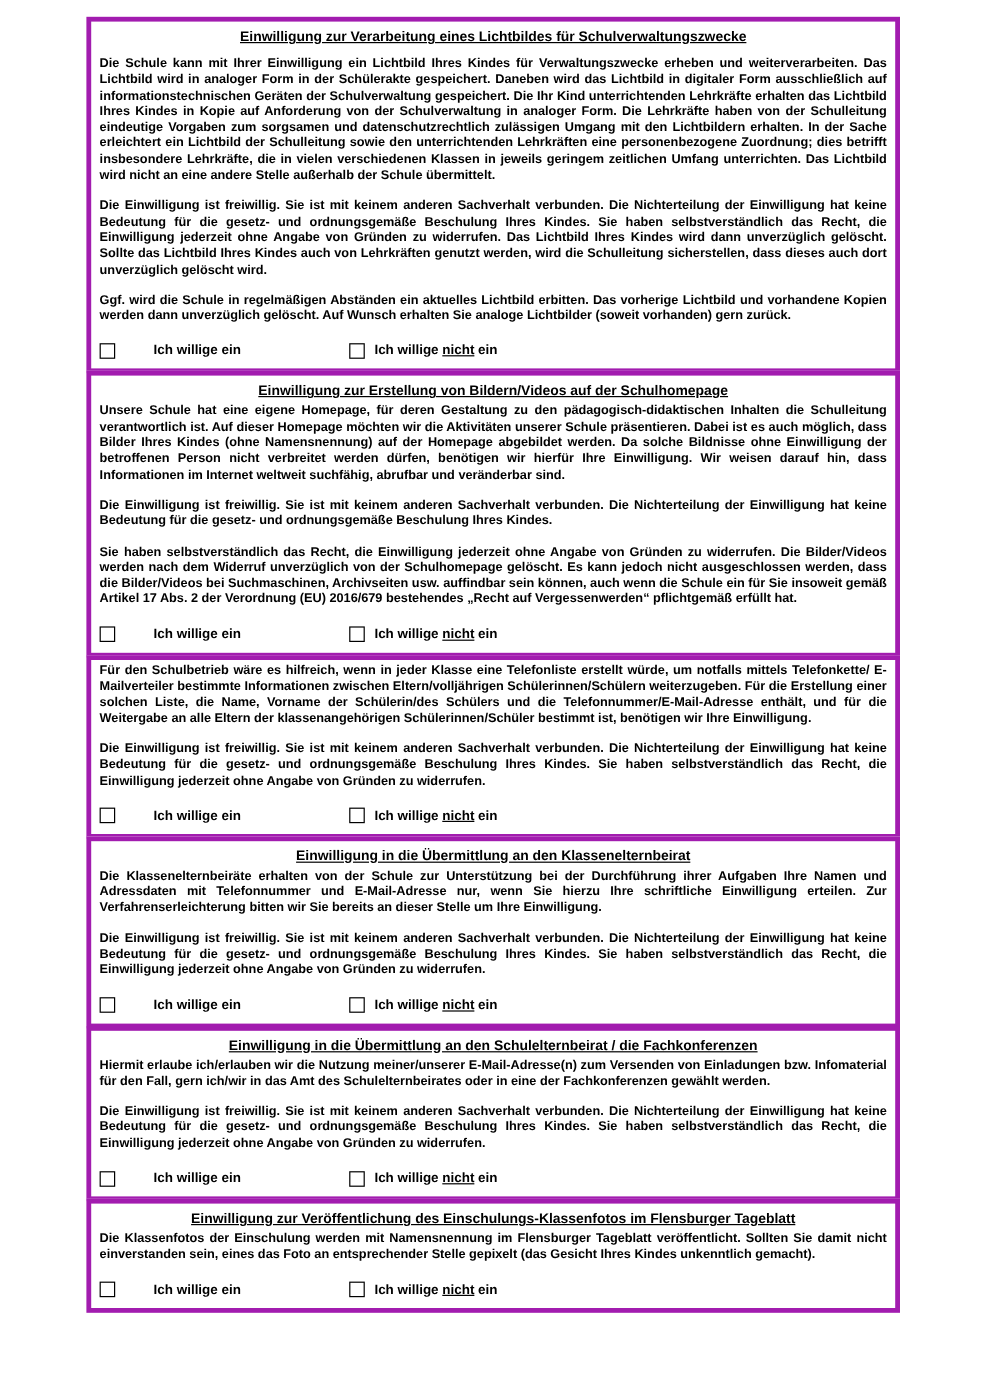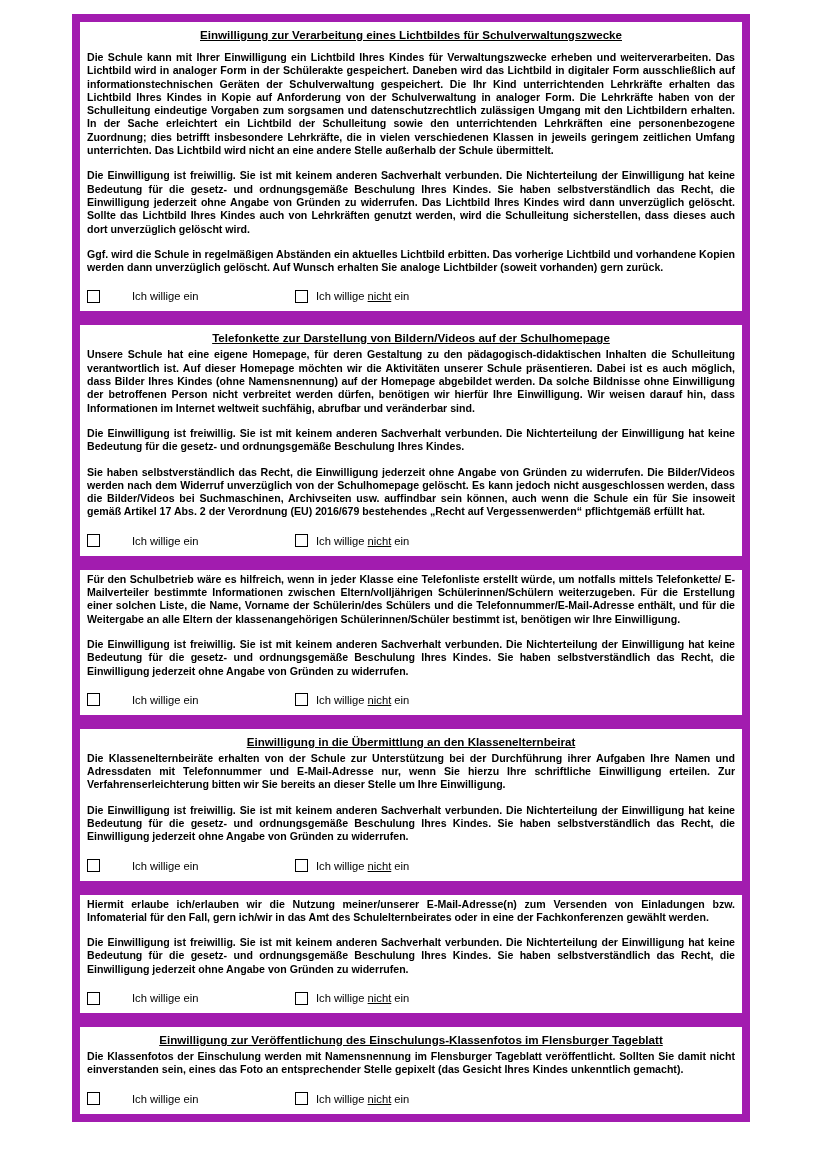--- a/index.html
+++ b/index.html
@@ -10,21 +10,21 @@
     font-family: "Liberation Sans", "DejaVu Sans", sans-serif;
     color: #000;
     overflow: hidden;
   }
   .page {
     position: absolute;
     left: 72px; top: 14px;
     width: 678px;
   }
   .section {
-    border: 8px solid #a21caf;
+    border: 4px solid #a21caf;
     padding: 3px 7px 4px 7px;
     background: #fff;
   }
   .section + .section { margin-top: -2px; }
   .sec-title {
     text-align: center;
     font-weight: bold;
     text-decoration: underline;
     font-size: 11.6px;
     line-height: 14px;
@@ -45,21 +45,21 @@
     margin: 1px 0 1px 0;
   }
   .cb {
     display: inline-block;
     width: 13px; height: 13px;
     border: 1.5px solid #000;
     background: #fff;
     flex: 0 0 auto;
   }
   .cb-label {
-    font-weight: normal;
+    font-weight: bold;
     font-size: 11.2px;
     white-space: pre;
   }
   .lbl-yes {
     margin-left: 32px;
     width: 163px;
     flex: 0 0 auto;
   }
   .lbl-no { margin-left: 8px; }
   .u { text-decoration: underline; }
@@ -87,21 +87,21 @@
     <p class="body-p">Ggf. wird die Schule in regelmäßigen Abständen ein aktuelles Lichtbild erbitten. Das vorherige Lichtbild und vorhandene Kopien werden dann unverzüglich gelöscht. Auf Wunsch erhalten Sie analoge Lichtbilder (soweit vorhanden) gern zurück.</p>
     <div class="consent-row">
       <span class="cb"></span>
       <span class="cb-label lbl-yes">Ich willige ein</span>
       <span class="cb"></span>
       <span class="cb-label lbl-no"><span>Ich willige </span><span class="u">nicht</span><span> ein</span></span>
     </div>
   </div>
 
   <div class="section">
-    <div class="sec-title">Telefonkette zur Darstellung von Bildern/Videos auf der Schulhomepage</div>
+    <div class="sec-title">Einwilligung zur Erstellung von Bildern/Videos auf der Schulhomepage</div>
     <p class="body-p">Unsere Schule hat eine eigene Homepage, für deren Gestaltung zu den pädagogisch-didaktischen Inhalten die Schulleitung verantwortlich ist. Auf dieser Homepage möchten wir die Aktivitäten unserer Schule präsentieren. Dabei ist es auch möglich, dass Bilder Ihres Kindes (ohne Namensnennung) auf der Homepage abgebildet werden. Da solche Bildnisse ohne Einwilligung der betroffenen Person nicht verbreitet werden dürfen, benötigen wir hierfür Ihre Einwilligung. Wir weisen darauf hin, dass Informationen im Internet weltweit suchfähig, abrufbar und veränderbar sind.</p>
     <p class="body-p">Die Einwilligung ist freiwillig. Sie ist mit keinem anderen Sachverhalt verbunden. Die Nichterteilung der Einwilligung hat keine Bedeutung für die gesetz- und ordnungsgemäße Beschulung Ihres Kindes.</p>
     <p class="body-p">Sie haben selbstverständlich das Recht, die Einwilligung jederzeit ohne Angabe von Gründen zu widerrufen. Die Bilder/Videos werden nach dem Widerruf unverzüglich von der Schulhomepage gelöscht. Es kann jedoch nicht ausgeschlossen werden, dass die Bilder/Videos bei Suchmaschinen, Archivseiten usw. auffindbar sein können, auch wenn die Schule ein für Sie insoweit gemäß Artikel 17 Abs. 2 der Verordnung (EU) 2016/679 bestehendes „Recht auf Vergessenwerden“ pflichtgemäß erfüllt hat.</p>
     <div class="consent-row">
       <span class="cb"></span>
       <span class="cb-label lbl-yes">Ich willige ein</span>
       <span class="cb"></span>
       <span class="cb-label lbl-no"><span>Ich willige </span><span class="u">nicht</span><span> ein</span></span>
     </div>
   </div>
@@ -123,20 +123,21 @@
     <p class="body-p">Die Einwilligung ist freiwillig. Sie ist mit keinem anderen Sachverhalt verbunden. Die Nichterteilung der Einwilligung hat keine Bedeutung für die gesetz- und ordnungsgemäße Beschulung Ihres Kindes. Sie haben selbstverständlich das Recht, die Einwilligung jederzeit ohne Angabe von Gründen zu widerrufen.</p>
     <div class="consent-row">
       <span class="cb"></span>
       <span class="cb-label lbl-yes">Ich willige ein</span>
       <span class="cb"></span>
       <span class="cb-label lbl-no"><span>Ich willige </span><span class="u">nicht</span><span> ein</span></span>
     </div>
   </div>
 
   <div class="section">
+    <div class="sec-title">Einwilligung in die Übermittlung an den Schulelternbeirat / die Fachkonferenzen</div>
     <p class="body-p">Hiermit erlaube ich/erlauben wir die Nutzung meiner/unserer E-Mail-Adresse(n) zum Versenden von Einladungen bzw. Infomaterial für den Fall, gern ich/wir in das Amt des Schulelternbeirates oder in eine der Fachkonferenzen gewählt werden.</p>
     <p class="body-p">Die Einwilligung ist freiwillig. Sie ist mit keinem anderen Sachverhalt verbunden. Die Nichterteilung der Einwilligung hat keine Bedeutung für die gesetz- und ordnungsgemäße Beschulung Ihres Kindes. Sie haben selbstverständlich das Recht, die Einwilligung jederzeit ohne Angabe von Gründen zu widerrufen.</p>
     <div class="consent-row">
       <span class="cb"></span>
       <span class="cb-label lbl-yes">Ich willige ein</span>
       <span class="cb"></span>
       <span class="cb-label lbl-no"><span>Ich willige </span><span class="u">nicht</span><span> ein</span></span>
     </div>
   </div>
 

